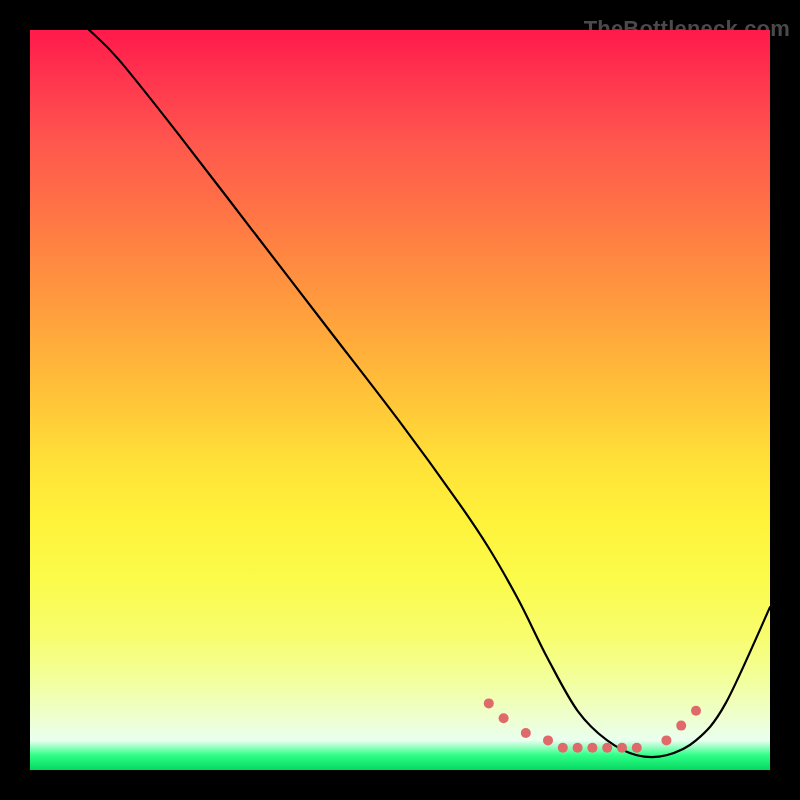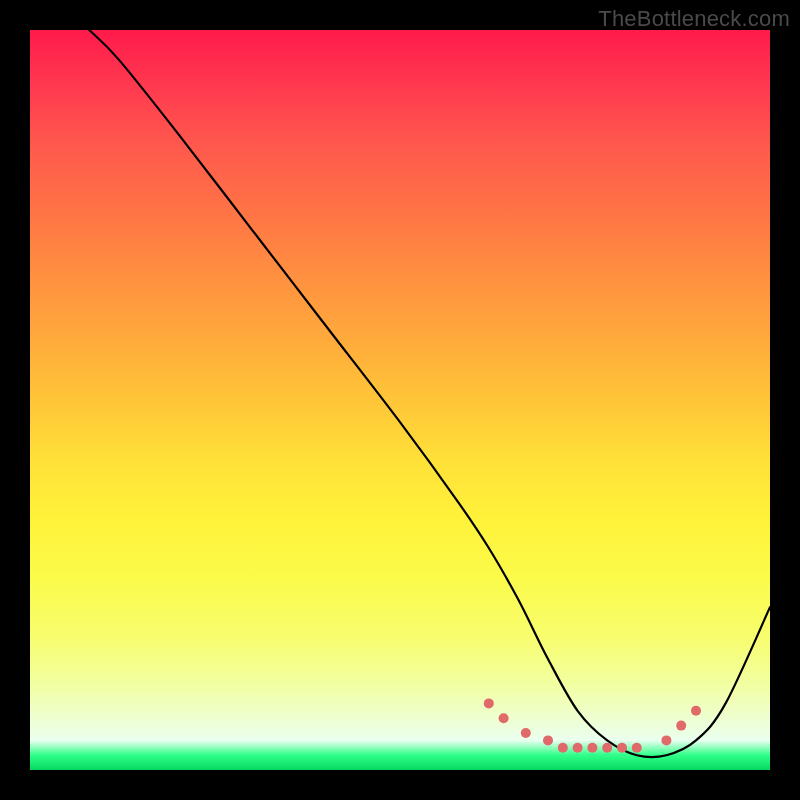--- a/index.html
+++ b/index.html
@@ -12,25 +12,25 @@
     overflow: hidden;
   }
   .frame {
     position: relative;
     width: 800px;
     height: 800px;
     background: #000;
   }
   .watermark {
     position: absolute;
-    top: 6px;
+    top: 16px;
     right: 10px;
     color: #4a4a4a;
     font-size: 22px;
-    font-weight: 400;
+    font-weight: 700;
     letter-spacing: 0.2px;
   }
   .plot {
     position: absolute;
     left: 30px;
     top: 30px;
     width: 740px;
     height: 740px;
     background: linear-gradient(to bottom,
       #ff1a4b 0%,

